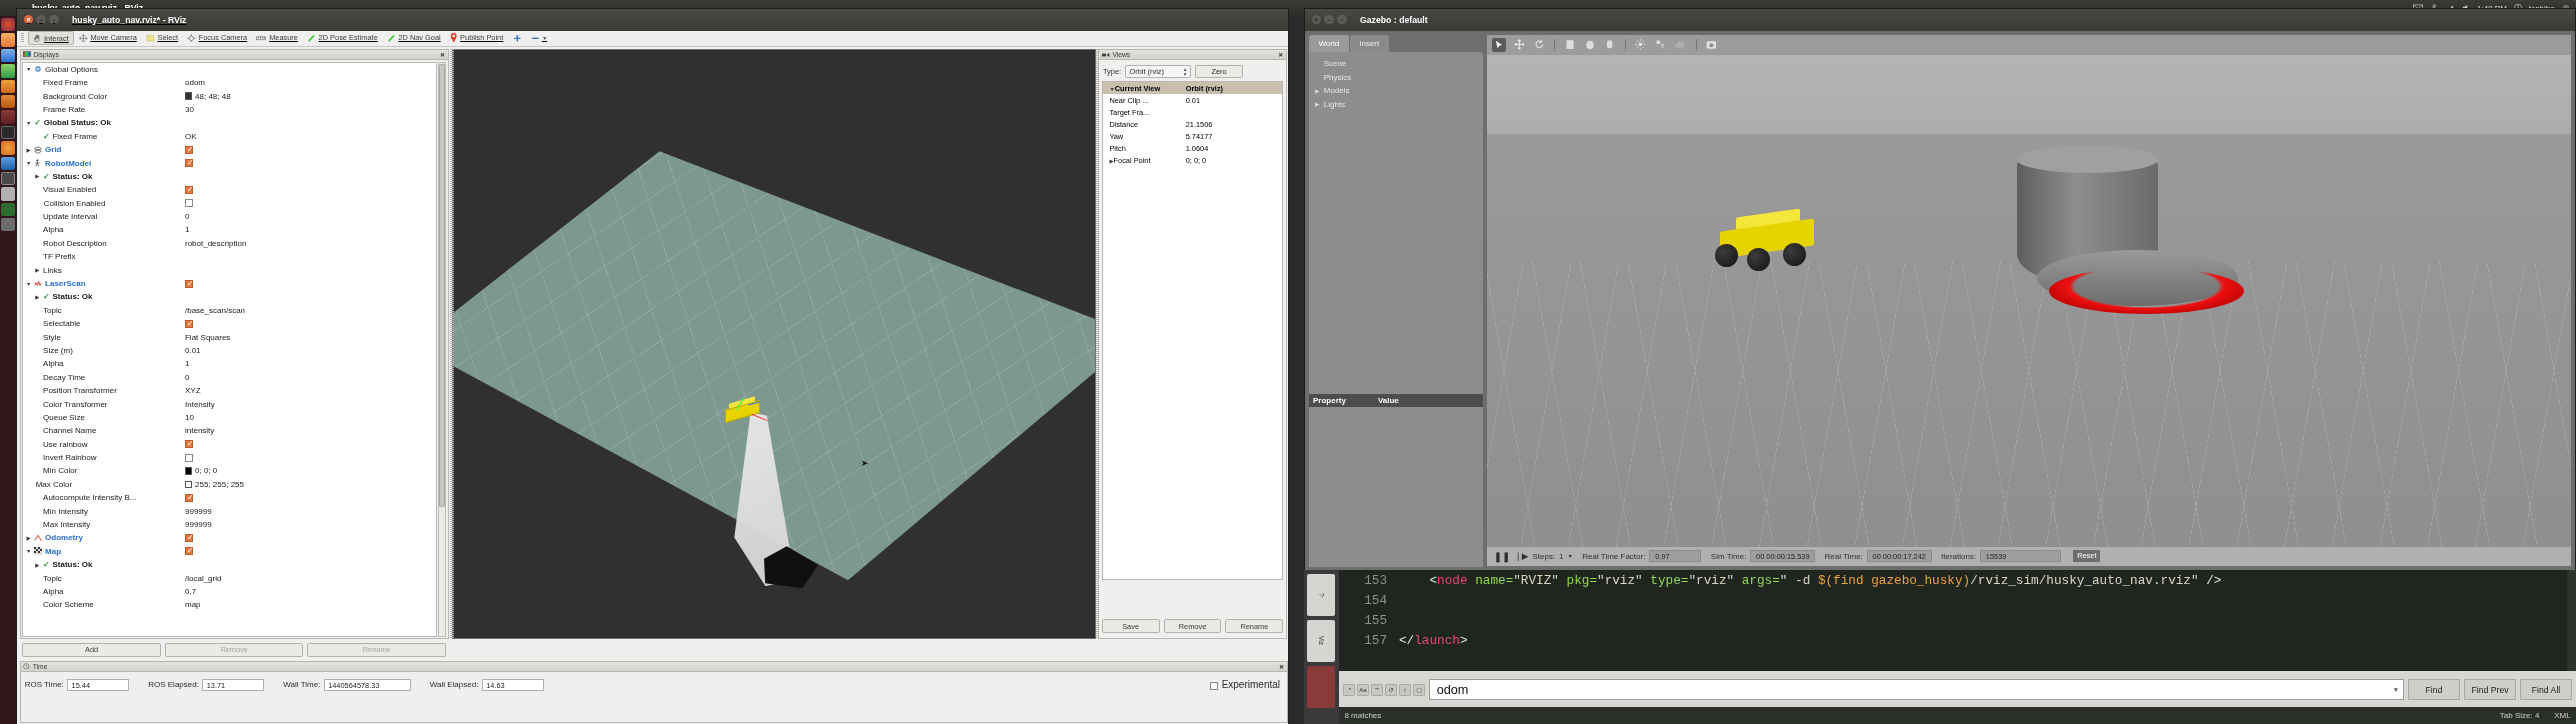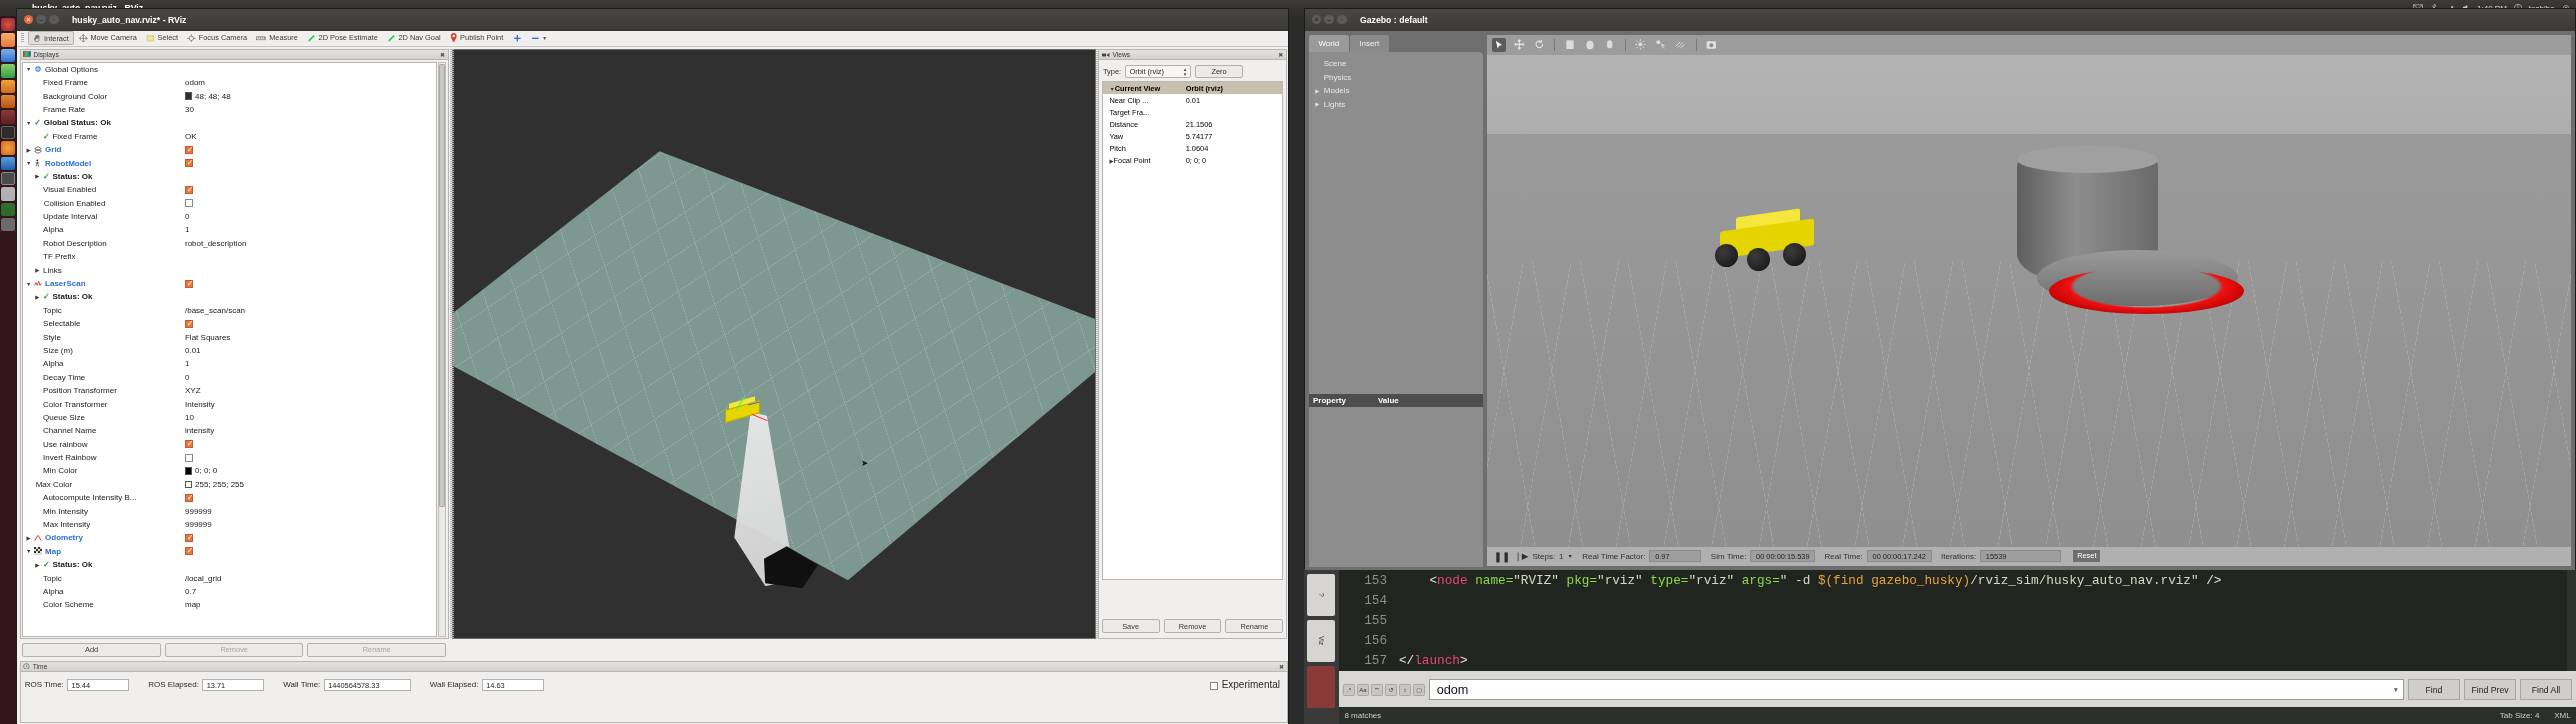--- a/index.html
+++ b/index.html
@@ -17,21 +17,21 @@
   .tray-ico { width:10px; height:10px; opacity:.9; display:inline-block; }
 
   
   .launcher { position:absolute; left:0; top:16px; width:16px; height:708px;
               background:rgba(50,20,25,0.92); }
   .launcher .lic { width:13.4px; height:13.4px; margin:2px 1.3px 2px 1.3px; border-radius:2px;
                    position:relative; }
 
   
   .rviz { position:absolute; left:16px; top:8px; width:1273px; height:716px;
-          background:#f0efed; border:0.7px solid #1d1d1d; }
+          background:#f0efed; border:0.7px solid #1d1d1d;text-decoration:underline; }
   .rviz-title { height:21.5px; background:linear-gradient(#4a4845,#3b3936);
                 display:flex; align-items:center; color:#fff; font-size:8.7px; font-weight:bold;}
   .wbtns { display:flex; gap:3.4px; margin-left:6.7px; }
   .wb { width:9.4px; height:9.4px; border-radius:50%; background:#5d5b58;
         color:#2b2b2b; font-size:6.7px; line-height:9.4px; text-align:center; }
   .wb.close { background:#e2683c; color:#fff; }
   .rviz-title .t { margin-left:13.4px; }
 
   .rviz-toolbar { height:16px; background:#f0efed; border-bottom:0.7px solid #c8c6c2;
                   display:flex; align-items:center; padding-left:4px; gap:1.3px; font-size:7.4px;
@@ -1018,24 +1018,20 @@
         </div>
         <div class="cline">
           <span class="lnum">154</span>
           <span style="white-space:pre"></span>
         </div>
         <div class="cline">
           <span class="lnum">155</span>
           <span style="white-space:pre"></span>
         </div>
         <div class="cline">
-          <span class="lnum">156</span>
-          <span style="white-space:pre"></span>
-        </div>
-        <div class="cline">
           <span class="lnum">157</span>
           <span style="white-space:pre"><span class="k-plain">&lt;/</span><span class="k-tag">launch</span><span class="k-plain">&gt;</span></span>
         </div>
       </div>
     <div class="scroll-right"></div>
 
     <div class="findbar">
       <div class="findtools">
         <div class="ftb">.*</div>
         <div class="ftb">Aa</div>

